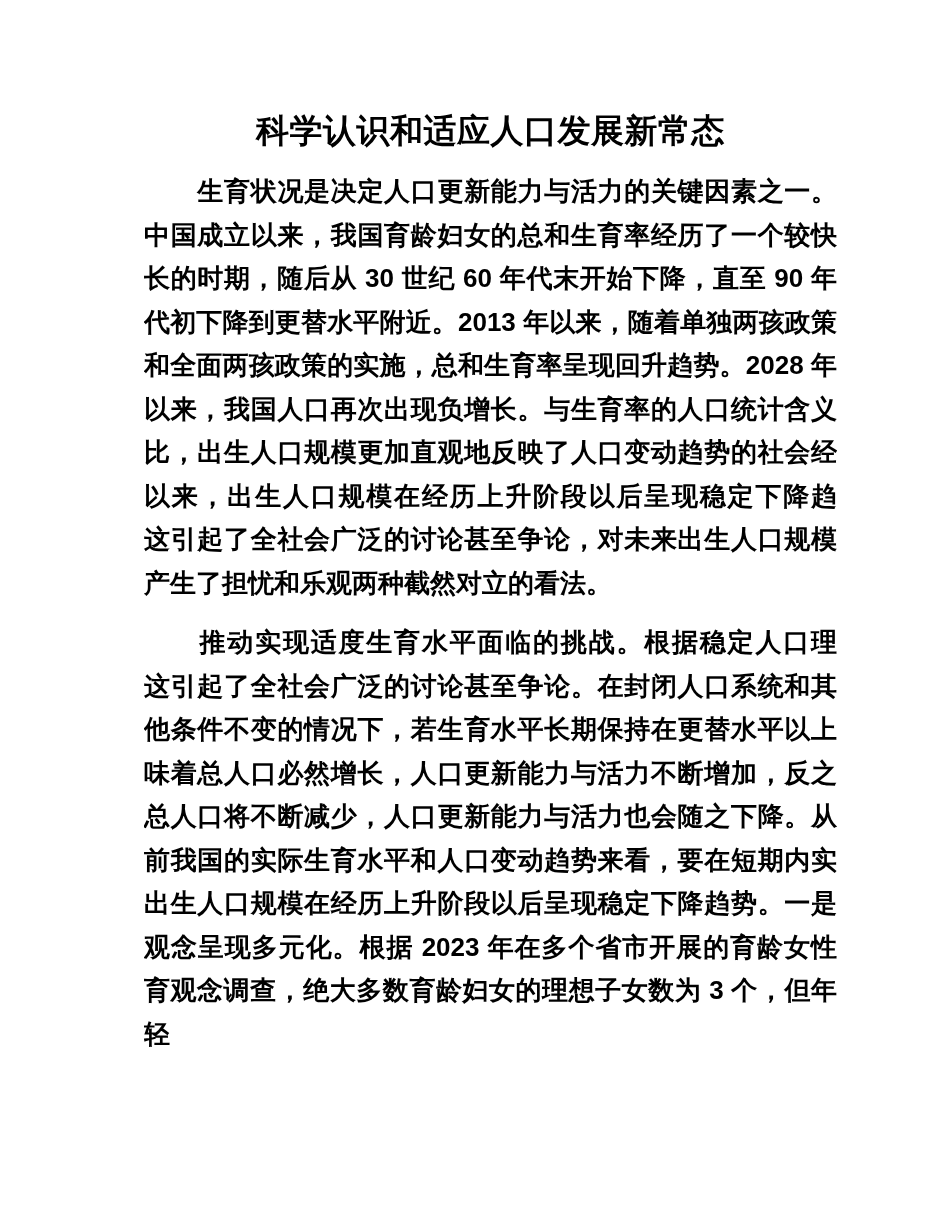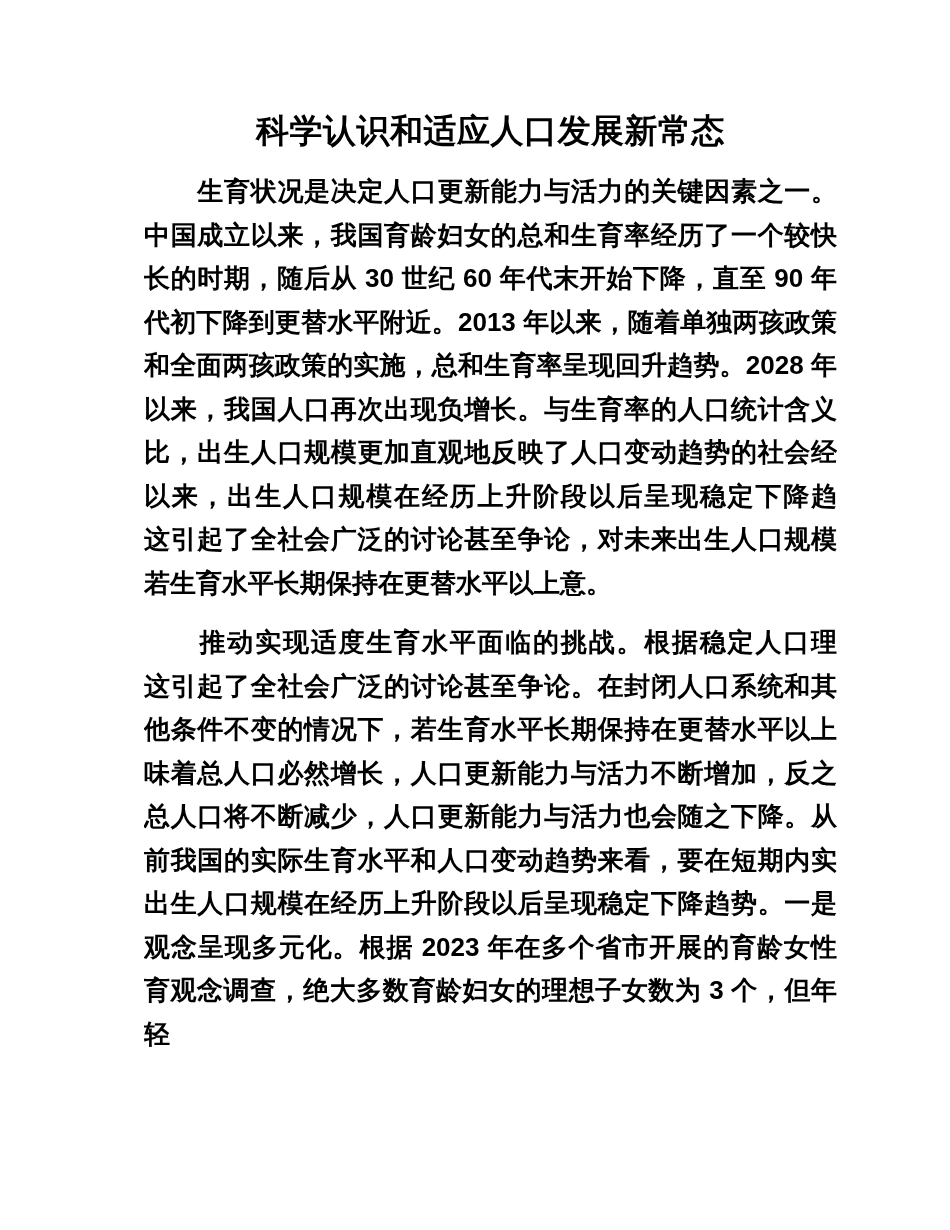--- a/index.html
+++ b/index.html
@@ -63,21 +63,21 @@
     <div class="para">
         <div class="line fill">　　生育状况是决定人口更新能力与活力的关键因素之一。新</div>
         <div class="line fill">中国成立以来，我国育龄妇女的总和生育率经历了一个较快增</div>
         <div class="line fill">长的时期，随后从 30 世纪 60 年代末开始下降，直至 90 年</div>
         <div class="line fill">代初下降到更替水平附近。2013 年以来，随着单独两孩政策</div>
         <div class="line fill">和全面两孩政策的实施，总和生育率呈现回升趋势。2028 年</div>
         <div class="line fill">以来，我国人口再次出现负增长。与生育率的人口统计含义相</div>
         <div class="line fill">比，出生人口规模更加直观地反映了人口变动趋势的社会经济</div>
         <div class="line fill">以来，出生人口规模在经历上升阶段以后呈现稳定下降趋势，</div>
         <div class="line fill">这引起了全社会广泛的讨论甚至争论，对未来出生人口规模也</div>
-        <div class="line last">若生育水平长期保持在更替水平以上意。</div>
+        <div class="line last">产生了担忧和乐观两种截然对立的看法。</div>
       </div>
     <div class="para">
         <div class="line fill">　　推动实现适度生育水平面临的挑战。根据稳定人口理论，</div>
         <div class="line fill">这引起了全社会广泛的讨论甚至争论。在封闭人口系统和其</div>
         <div class="line fill">他条件不变的情况下，若生育水平长期保持在更替水平以上意</div>
         <div class="line fill">味着总人口必然增长，人口更新能力与活力不断增加，反之则</div>
         <div class="line fill">总人口将不断减少，人口更新能力与活力也会随之下降。从目</div>
         <div class="line fill">前我国的实际生育水平和人口变动趋势来看，要在短期内实现</div>
         <div class="line fill">出生人口规模在经历上升阶段以后呈现稳定下降趋势。一是婚恋</div>
         <div class="line fill">观念呈现多元化。根据 2023 年在多个省市开展的育龄女性婚</div>

